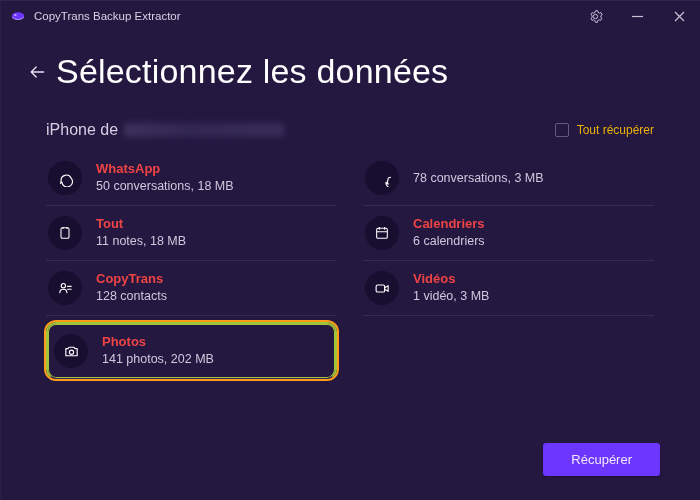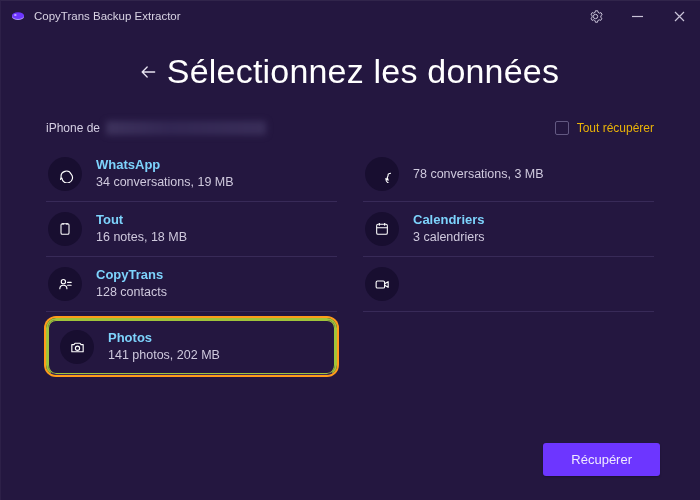--- a/index.html
+++ b/index.html
@@ -40,21 +40,20 @@
     display: flex; align-items: center; justify-content: center;
     color: #c9c3d8;
     cursor: pointer;
   }
   .winbtn svg { display: block; }
   
   .header-row {
     display: flex;
     align-items: center;
     padding: 20px 30px 10px 22px;
-    justify-content: center;
   }
   .back-btn {
     width: 30px; height: 30px;
     display: flex; align-items: center; justify-content: center;
     color: #e7e3f0;
     margin-right: 4px;
     cursor: pointer;
   }
   .page-title {
     font-size: 34px;
@@ -66,21 +65,21 @@
   .content {
     padding: 20px 46px 0 46px;
   }
   .top-row {
     display: flex;
     align-items: center;
     justify-content: space-between;
     margin-bottom: 12px;
   }
   .device-line {
-    font-size: 12px;
+    font-size: 16px;
     color: #d5cfe3;
     display: flex;
     align-items: center;
   }
   .blurred {
     display: inline-block;
     width: 160px; height: 14px;
     margin-left: 6px;
     background: #2f2350;
     border-radius: 3px;
@@ -126,35 +125,35 @@
     background: #180e30;
     display: flex; align-items: center; justify-content: center;
     color: #fff;
     margin-right: 14px;
     flex-shrink: 0;
   }
   .texts { display: flex; flex-direction: column; }
   .item-title {
     font-size: 13px;
     font-weight: 600;
-    color: #7dd3fc;
+    color: #ef4444;
     line-height: 1.25;
   }
   .item-sub {
     font-size: 12.5px;
     color: #cfc9dd;
     margin-top: 2px;
     line-height: 1.25;
   }
   
   .item.highlight {
     border: 2px solid #a0c43a;
     border-radius: 10px;
     box-shadow: 0 0 0 2px #ff9c1a, inset 0 0 0 1px #a0c43a;
-    padding: 10px 8px 10px 12px;
+    padding: 10px 8px 10px 6px;
     margin-top: 6px;
   }
   
   .recover {
     position: absolute;
     right: 40px;
     bottom: 24px;
     background: #6d36ff;
     color: #efeaff;
     font-size: 13px;
@@ -222,33 +221,33 @@
 
     <div class="col">
       <div class="item">
         <span class="icon-circ">
           <svg width="17" height="17" viewBox="0 0 24 24">
               <path fill="none" stroke="currentColor" stroke-width="1.6" stroke-linecap="round" stroke-linejoin="round" d="M20 11.5A7.5 7.5 0 1 1 6.9 17L5 19l.8-3.3A7.5 7.5 0 0 1 20 11.5Z"></path>
             </svg>
         </span>
         <div class="texts">
           <span class="item-title">WhatsApp</span>
-          <span class="item-sub">34 conversations, 19 MB</span>
+          <span class="item-sub">50 conversations, 18 MB</span>
         </div>
       </div>
       <div class="item">
         <span class="icon-circ">
           <svg width="16" height="16" viewBox="0 0 24 24">
               <rect x="6" y="4" width="12" height="16" rx="2" fill="none" stroke="currentColor" stroke-width="1.6"></rect>
               <path stroke="currentColor" stroke-width="1.6" d="M9 3v3m6-3v3"></path>
             </svg>
         </span>
         <div class="texts">
           <span class="item-title">Tout</span>
-          <span class="item-sub">16 notes, 18 MB</span>
+          <span class="item-sub">11 notes, 18 MB</span>
         </div>
       </div>
       <div class="item">
         <span class="icon-circ">
           <svg width="17" height="17" viewBox="0 0 24 24">
               <path fill="none" stroke="currentColor" stroke-width="1.6" stroke-linecap="round" d="M9 11a3 3 0 1 0 0-6 3 3 0 0 0 0 6Zm-5 7a5 5 0 0 1 10 0m1-9h5m-5 4h5"></path>
             </svg>
         </span>
         <div class="texts">
           <span class="item-title">CopyTrans</span>
@@ -282,28 +281,32 @@
       </div>
       <div class="item">
         <span class="icon-circ">
           <svg width="16" height="16" viewBox="0 0 24 24">
               <rect x="4" y="5" width="16" height="15" rx="2" fill="none" stroke="currentColor" stroke-width="1.6"></rect>
               <path stroke="currentColor" stroke-width="1.6" d="M4 10h16M8 3v4m8-4v4"></path>
             </svg>
         </span>
         <div class="texts">
           <span class="item-title">Calendriers</span>
-          <span class="item-sub">3 calendriers</span>
+          <span class="item-sub">6 calendriers</span>
         </div>
       </div>
       <div class="item">
         <span class="icon-circ">
           <svg width="17" height="17" viewBox="0 0 24 24">
               <rect x="3" y="7" width="12" height="10" rx="2" fill="none" stroke="currentColor" stroke-width="1.6"></rect>
               <path fill="none" stroke="currentColor" stroke-width="1.6" stroke-linejoin="round" d="m15 11 5-3v8l-5-3"></path>
             </svg>
         </span>
+        <div class="texts">
+          <span class="item-title">Vidéos</span>
+          <span class="item-sub">1 vidéo, 3 MB</span>
+        </div>
       </div>
     </div>
   </div>
 </div>
 
 <div class="recover">Récupérer</div>
 
 </body></html>

